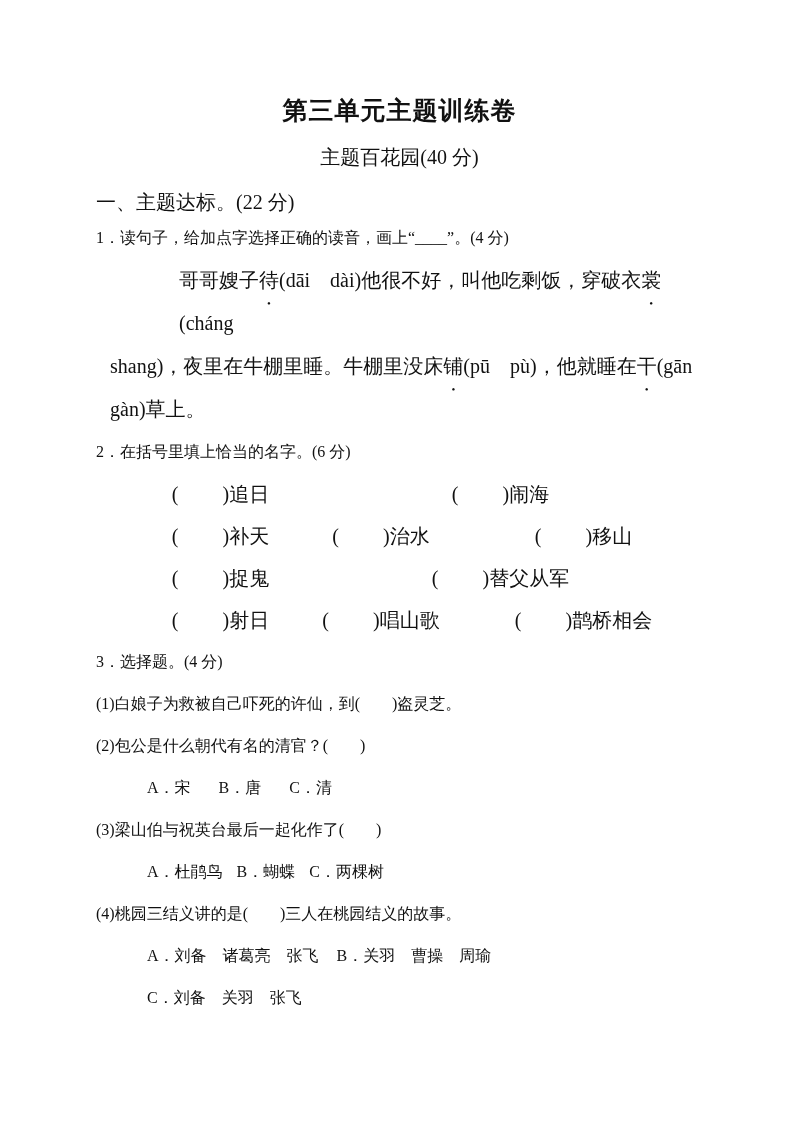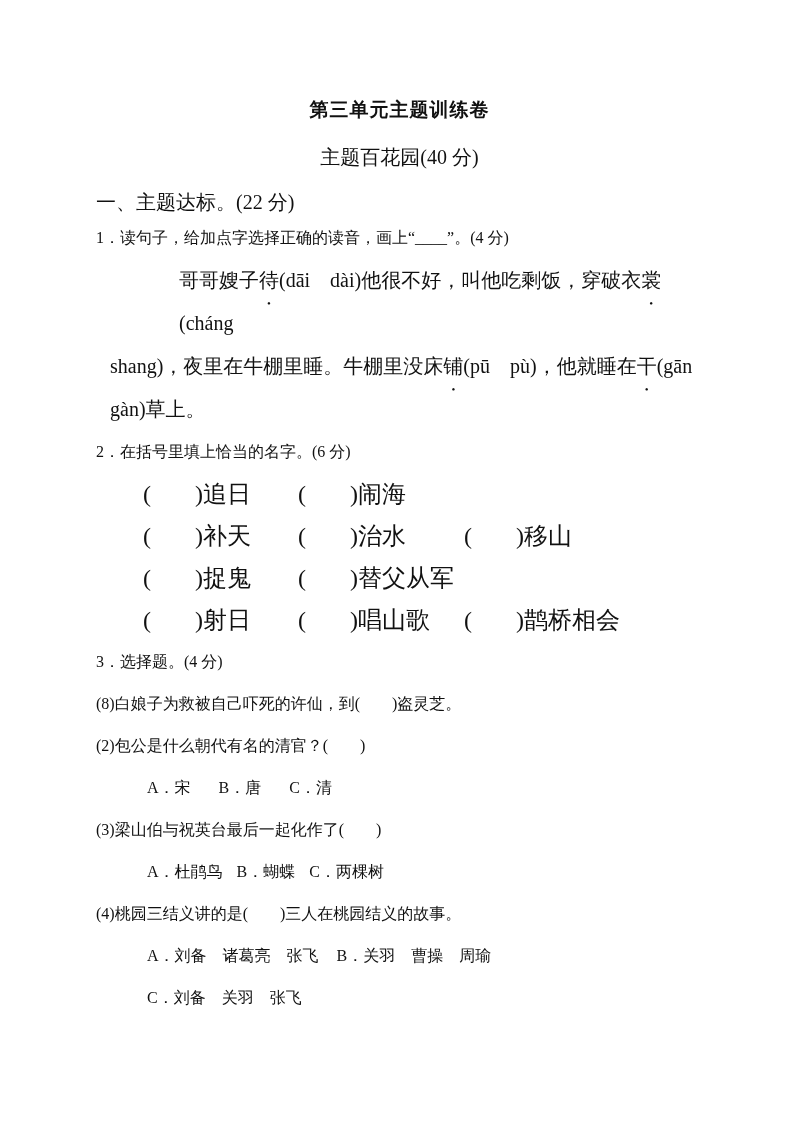--- a/index.html
+++ b/index.html
@@ -17,21 +17,21 @@
     box-sizing: border-box;
     padding: 96px 90px 0 96px;
     font-family: "Liberation Serif", serif;
     color: #111111;
     -webkit-font-smoothing: antialiased;
   }
   .title {
     text-align: center;
     font-family: "Liberation Sans", sans-serif;
     font-weight: 700;
-    font-size: 19px;
+    font-size: 25px;
     line-height: 28px;
     letter-spacing: 1px;
   }
   .subtitle {
     text-align: center;
     font-size: 20px;
     line-height: 30px;
     margin-top: 18px;
   }
   .heading {
@@ -58,21 +58,22 @@
     left: 50%;
     transform: translateX(-50%);
     bottom: -0.62em;
     font-size: 0.55em;
     line-height: 1;
   }
   .q2row {
     display: flex;
     padding-left: 47px;
     line-height: 42px;
-    font-size: 24px;
+    font-size: 20px;
+    text-align: center;
   }
   .q2cell-0 { width: 155px; }
   .q2cell-1 { width: 166px; }
   .q2cell-2 { flex: 1; }
   .q2gap { display: inline-block; width: 44px; }
   .opts { padding-left: 51px; }
   .g40 { margin-right: 40px; }
   .g28 { margin-right: 28px; }
   .g14 { margin-right: 14px; }
   .g18 { margin-right: 18px; }
@@ -116,21 +117,21 @@
     <span class="q2cell-2"><span>(</span><span class="q2gap"></span><span>)</span><span>替父从军</span></span>
   </div>
   <div class="q2row">
     <span class="q2cell-0"><span>(</span><span class="q2gap"></span><span>)</span><span>射日</span></span>
     <span class="q2cell-1"><span>(</span><span class="q2gap"></span><span>)</span><span>唱山歌</span></span>
     <span class="q2cell-2"><span>(</span><span class="q2gap"></span><span>)</span><span>鹊桥相会</span></span>
   </div>
 
   <div class="line">3．选择题。(4 分)</div>
 
-  <div class="line">(8)白娘子为救被自己吓死的许仙，到(　　)盗灵芝。</div>
+  <div class="line">(1)白娘子为救被自己吓死的许仙，到(　　)盗灵芝。</div>
 
   <div class="line">(2)包公是什么朝代有名的清官？(　　)</div>
   <div class="line opts">
     <span class="g28">A．宋</span><span class="g28">B．唐</span><span>C．清</span>
   </div>
 
   <div class="line">(3)梁山伯与祝英台最后一起化作了(　　)</div>
   <div class="line opts">
     <span class="g14">A．杜鹃鸟</span><span class="g14">B．蝴蝶</span><span>C．两棵树</span>
   </div>

